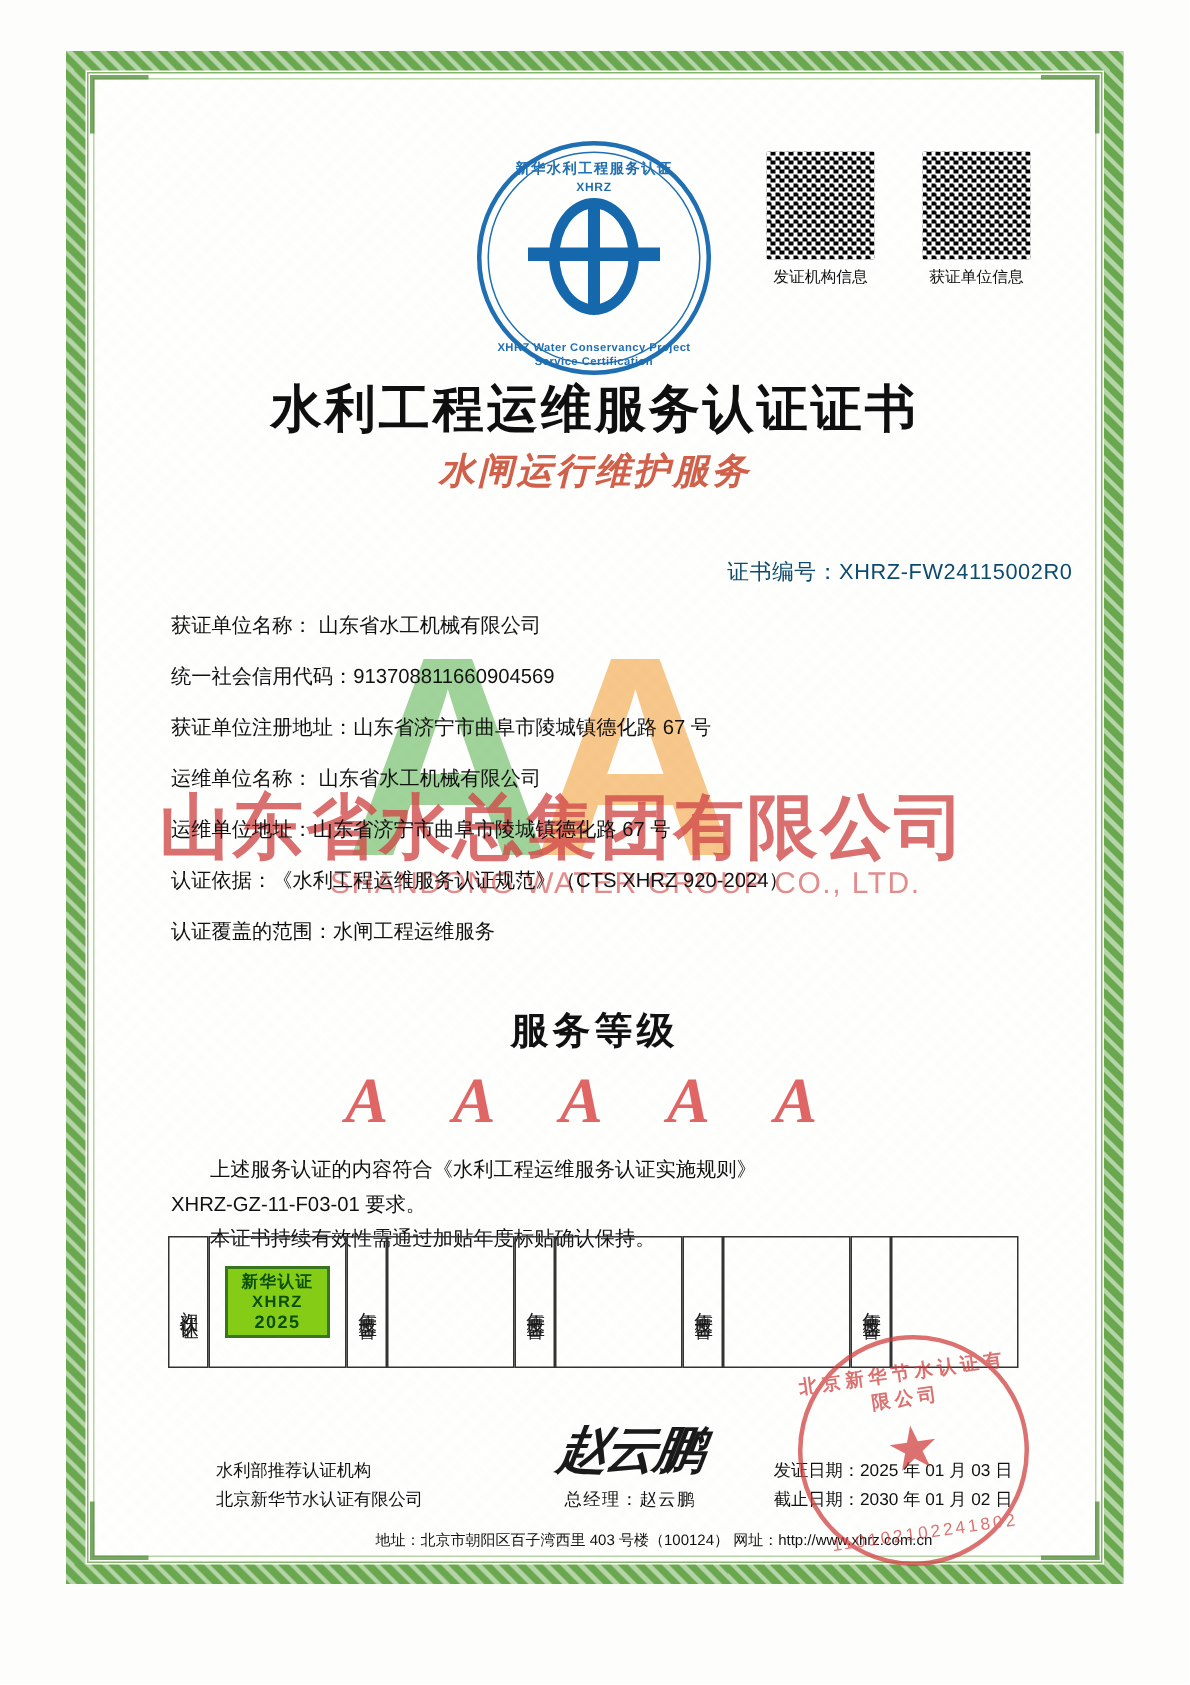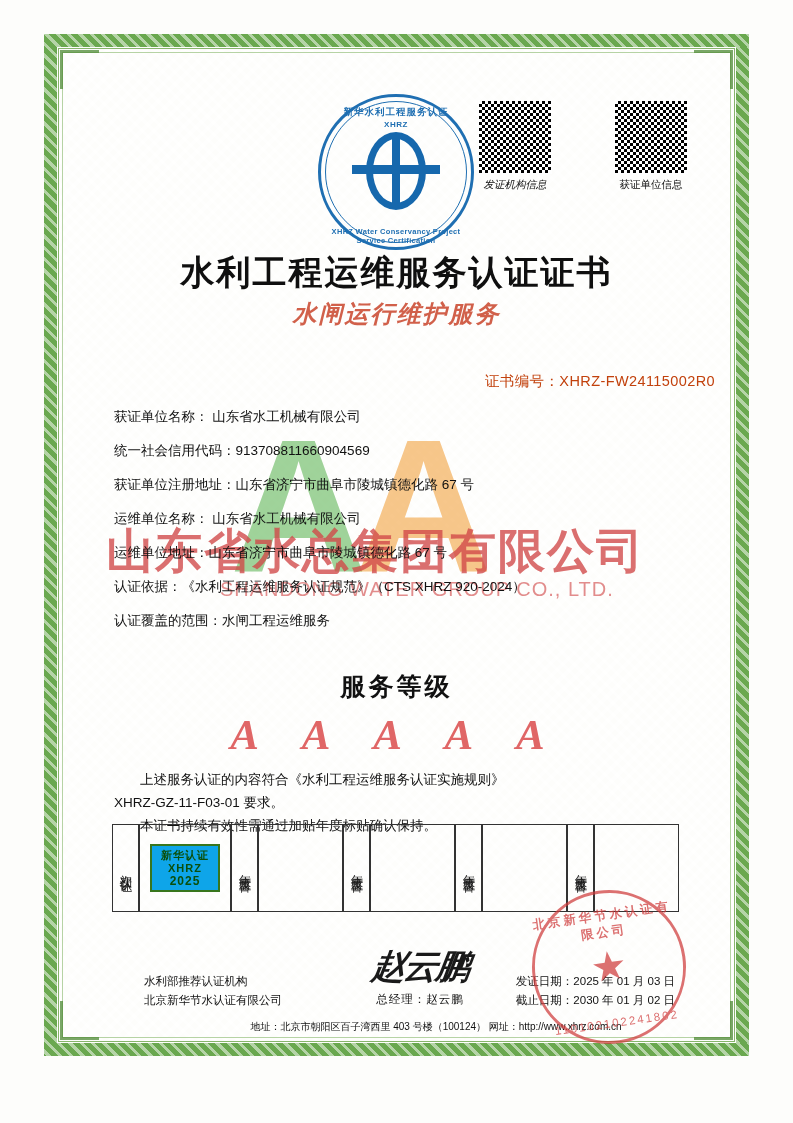--- a/index.html
+++ b/index.html
@@ -211,21 +211,21 @@
     font-weight: bold;
   }
 
   
   .qr-block {
     position: absolute;
     top: 48px;
     width: 74px;
     text-align: center;
   }
-  .qr-block.one { left: 416px; font-style: italic; }
+  .qr-block.one { left: 448px; }
   .qr-block.two { left: 552px; }
   .qr-img {
     width: 72px; height: 72px;
     margin: 0 auto;
     background-color: #fff;
     background-image:
       repeating-conic-gradient(#000 0% 25%, #fff 0% 50%),
       repeating-conic-gradient(#000 0% 25%, #fff 0% 50%);
     background-size: 6px 6px, 4px 4px;
     background-position: 0 0, 3px 3px;
@@ -260,21 +260,21 @@
     color: #d1604a;
     font-style: italic;
   }
 
   .cert-no {
     position: absolute;
     right: 16px;
     top: 320px;
     font-size: 14.5px;
     letter-spacing: .4px;
-    color: #c2410c;
+    color: #0c4a6e;
   }
 
   
   .info {
     position: absolute;
     left: 52px;
     top: 348px;
     width: 600px;
     z-index: 3;
   }
@@ -343,21 +343,21 @@
     line-height: 15px;
     writing-mode: vertical-rl;
     text-orientation: upright;
     letter-spacing: 2px;
     padding: 4px 0;
   }
   .cell.box { width: 85px; }
   .cell.box.first { width: 92px; position: relative; }
   .seal {
     width: 66px; height: 44px;
-    background: #0ea5e9;
+    background: #84cc16;
     border: 2px solid #38761d;
     color: #0b4f0b;
     font-size: 11px;
     font-weight: bold;
     line-height: 13px;
     display: flex;
     flex-direction: column;
     align-items: center;
     justify-content: center;
     letter-spacing: 1px;

